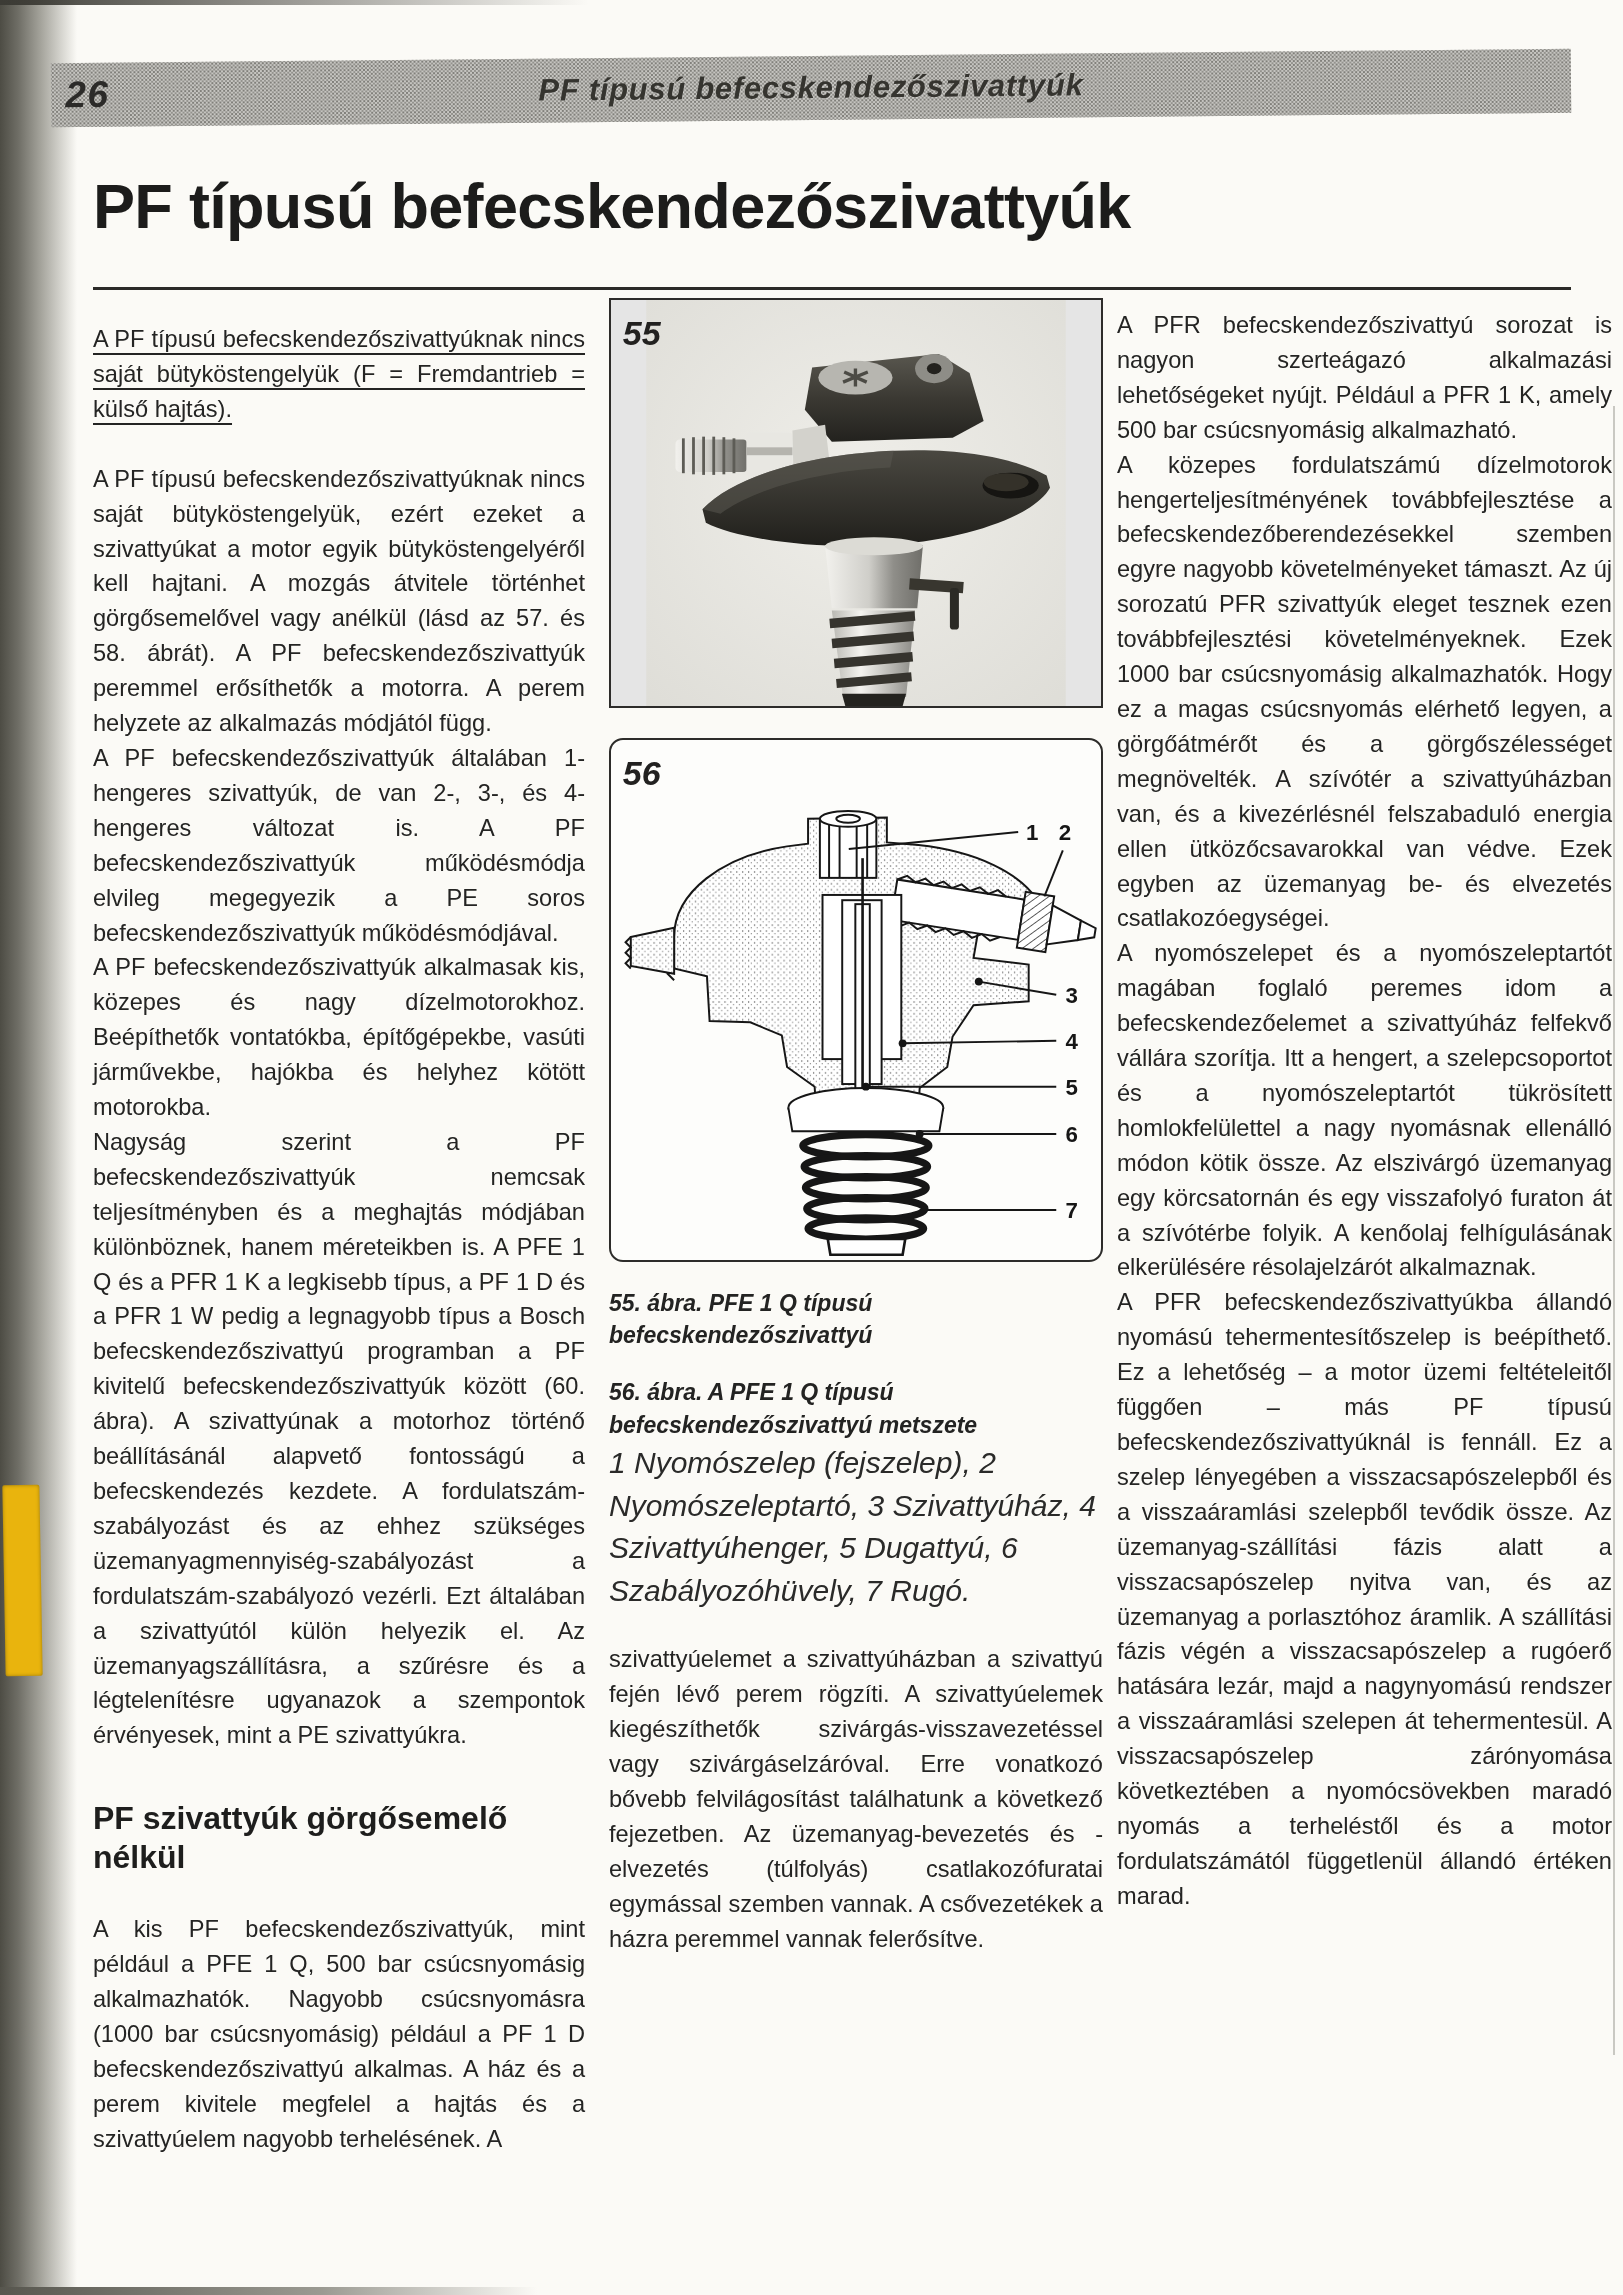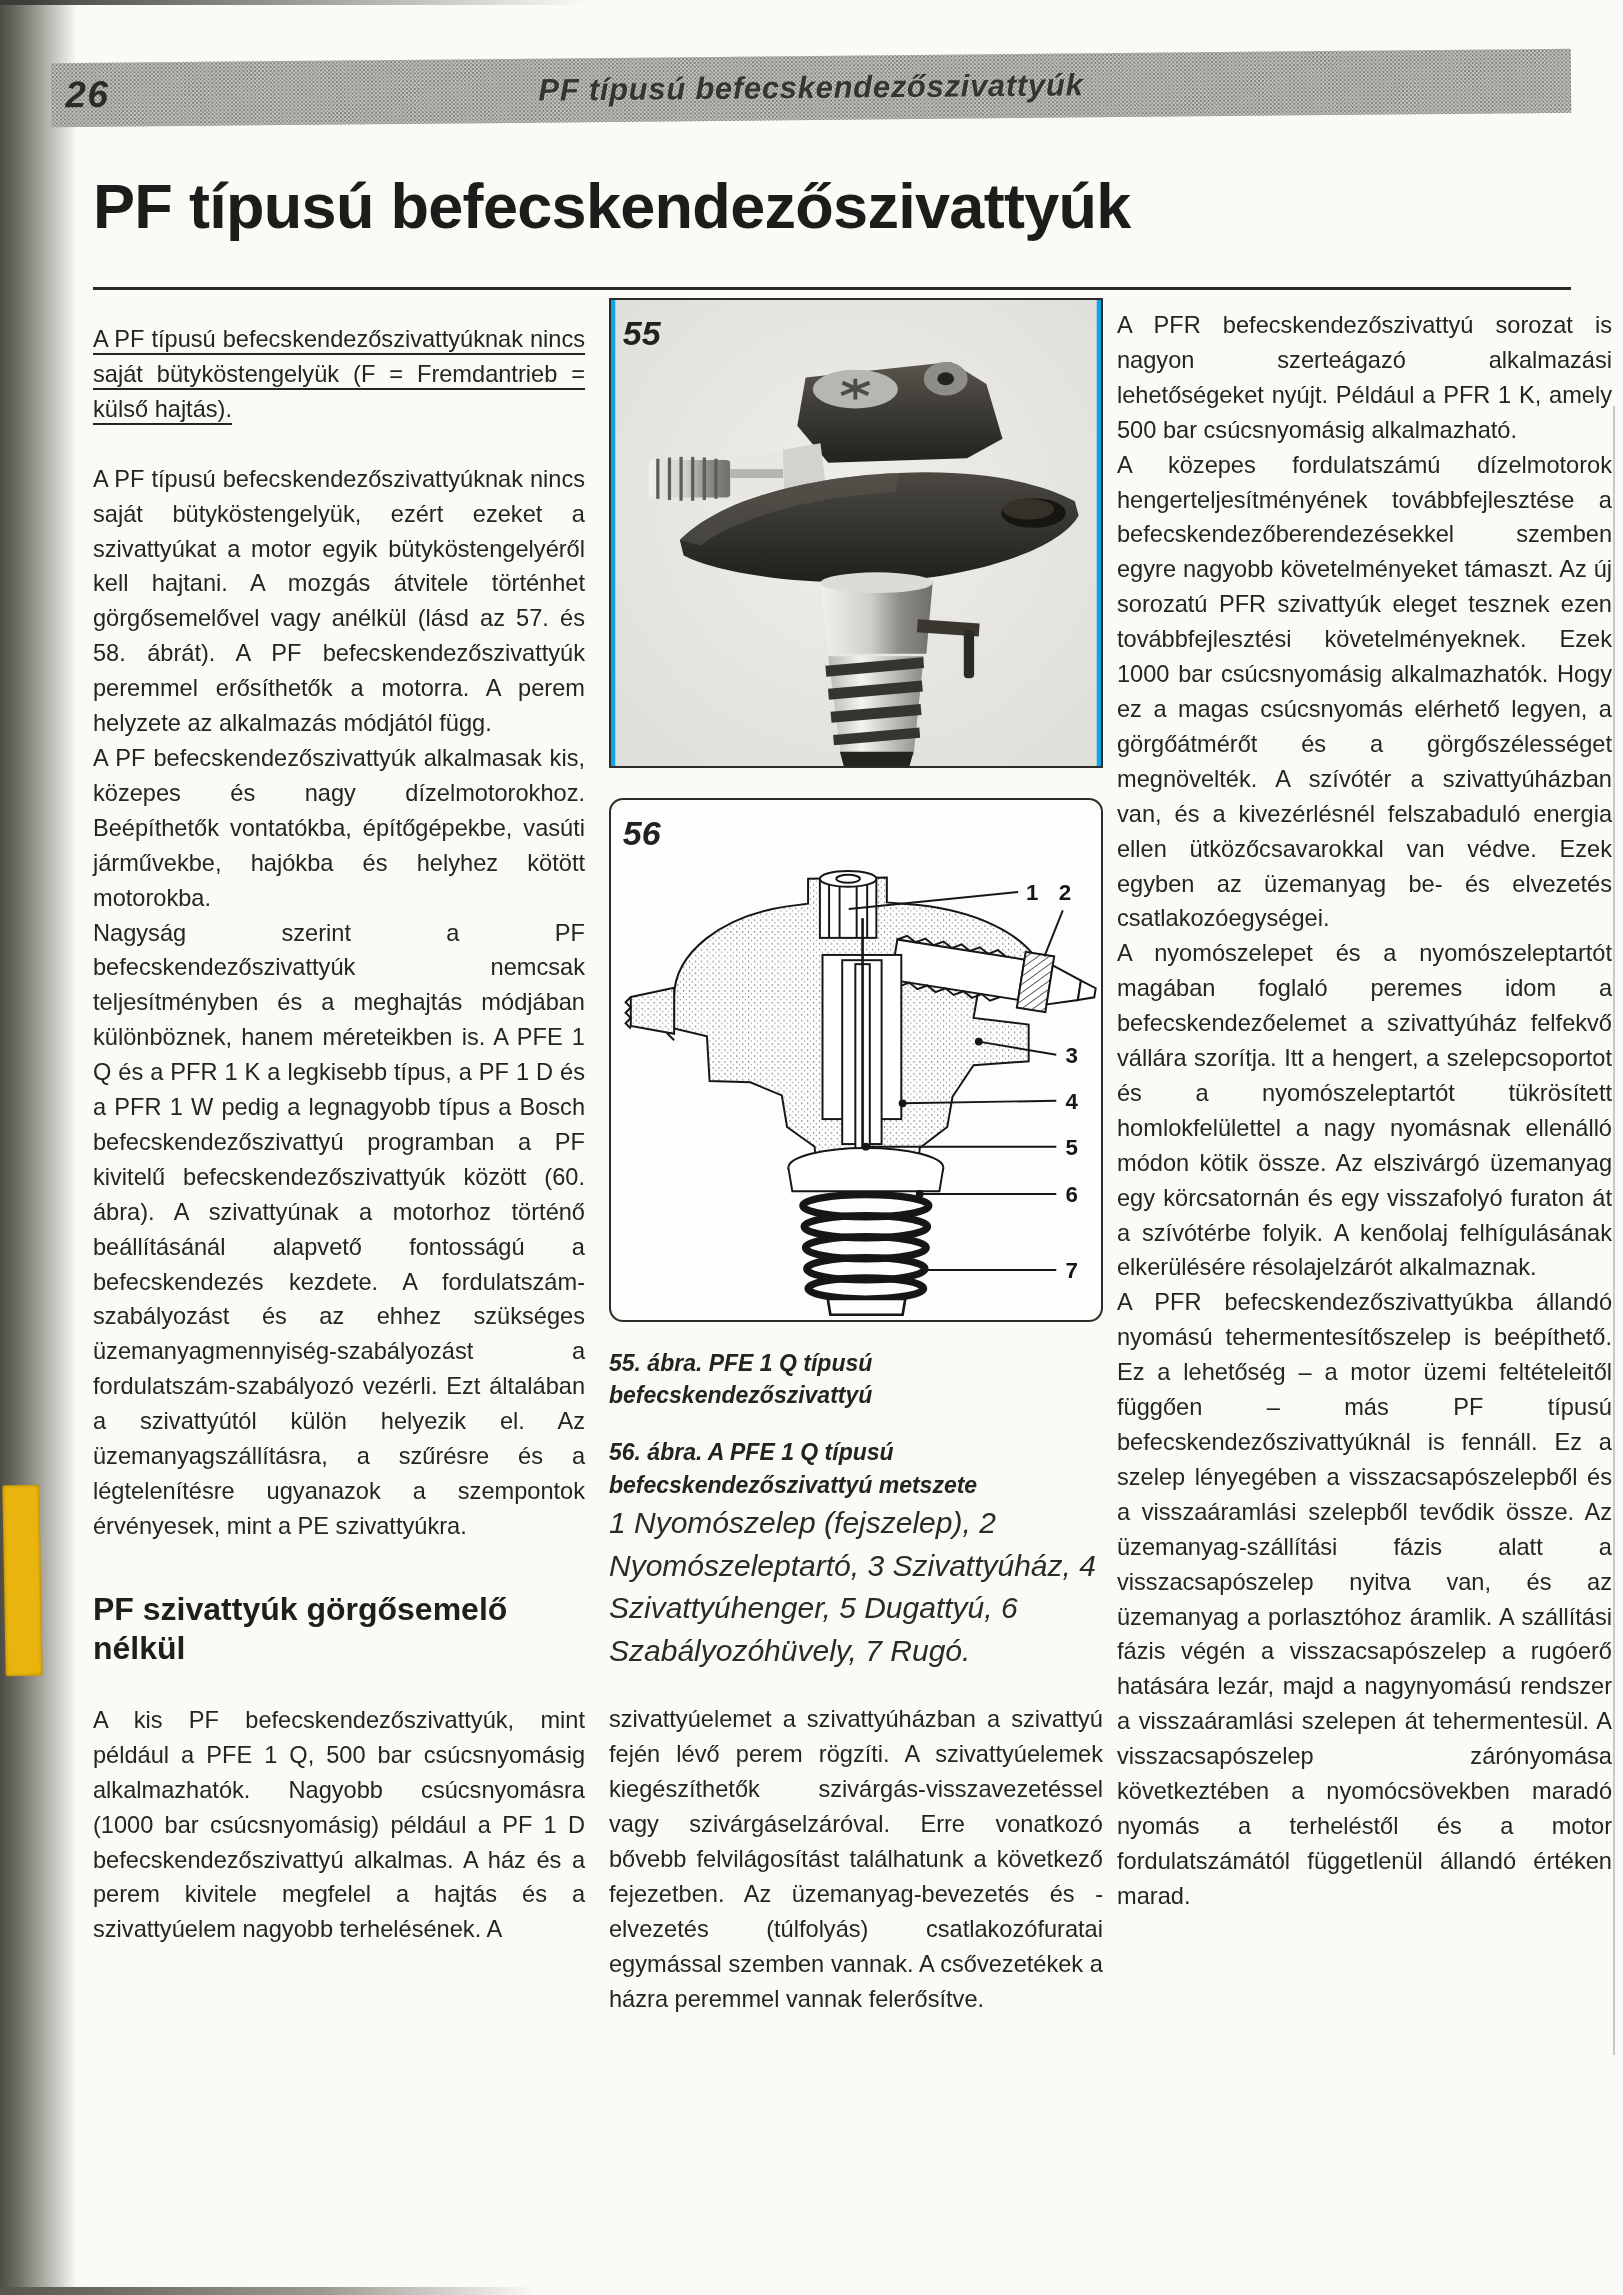--- a/index.html
+++ b/index.html
@@ -65,21 +65,21 @@
   .section-heading{
     font-size:32px;font-weight:bold;line-height:1.22;text-align:left;
     margin:46px 0 35px 0 !important;color:#1e1e1d;
   }
   .col-right .section-heading{margin:0 0 33px 0 !important;}
 
   .figure-box{
     position:relative;border:2.6px solid #2d2c2a;box-sizing:border-box;
     width:494px;
   }
-  .fig55{height:470px;background:#0ea5e9;}
+  .fig55{height:410px;background:#e5e5e5;}
   .fig56{height:524px;background:#fdfdfb;margin-top:30px;border-radius:14px;}
   .fig-num{
     position:absolute;left:11.8px;top:7.9px;z-index:3;
     font-size:34px;font-weight:bold;color:#222120;font-style:italic;
   }
   .figure-box svg{position:absolute;left:0;top:0;width:100%;height:100%;}
   .caption{
     text-align:left;font-size:23px;line-height:1.4;
     font-weight:bold;font-style:italic;color:#232322;
     margin-top:25px !important;
@@ -106,20 +106,21 @@
     <span class="header-page-num">26</span>
     <span class="header-running-title">PF típusú befecskendezőszivattyúk</span>
   </div>
 
   <h1 class="page-title">PF típusú befecskendezőszivattyúk</h1>
   <div class="title-rule"></div>
 
   <div class="col col-left">
     <p class="lead">A PF típusú befecskendezőszivattyúknak nincs saját bütyköstengelyük (F = Fremdantrieb = külső hajtás).</p>
     <p>A PF típusú befecskendezőszivattyúknak nincs saját bütyköstengelyük, ezért ezeket a szivattyúkat a motor egyik bütyköstengelyéről kell hajtani. A mozgás átvitele történhet görgősemelővel vagy anélkül (lásd az 57. és 58. ábrát). A PF befecskendezőszivattyúk peremmel erősíthetők a motorra. A perem helyzete az alkalmazás módjától függ.</p>
+    <p>A PF befecskendezőszivattyúk általában 1-hengeres szivattyúk, de van 2-, 3-, és 4-hengeres változat is. A PF befecskendezőszivattyúk működésmódja elvileg megegyezik a PE soros befecskendezőszivattyúk működésmódjával.</p>
     <p>A PF befecskendezőszivattyúk alkalmasak kis, közepes és nagy dízelmotorokhoz. Beépíthetők vontatókba, építőgépekbe, vasúti járművekbe, hajókba és helyhez kötött motorokba.</p>
     <p>Nagyság szerint a PF befecskendezőszivattyúk nemcsak teljesítményben és a meghajtás módjában különböznek, hanem méreteikben is. A PFE 1 Q és a PFR 1 K a legkisebb típus, a PF 1 D és a PFR 1 W pedig a legnagyobb típus a Bosch befecskendezőszivattyú programban a PF kivitelű befecskendezőszivattyúk között (60. ábra). A szivattyúnak a motorhoz történő beállításánál alapvető fontosságú a befecskendezés kezdete. A fordulatszám-szabályozást és az ehhez szükséges üzemanyagmennyiség-szabályozást a fordulatszám-szabályozó vezérli. Ezt általában a szivattyútól külön helyezik el. Az üzemanyagszállításra, a szűrésre és a légtelenítésre ugyanazok a szempontok érvényesek, mint a PE szivattyúkra.</p>
     <h2 class="section-heading">PF szivattyúk görgősemelő nélkül</h2>
     <p>A kis PF befecskendezőszivattyúk, mint például a PFE 1 Q, 500 bar csúcsnyomásig alkalmazhatók. Nagyobb csúcsnyomásra (1000 bar csúcsnyomásig) például a PF 1 D befecskendezőszivattyú alkalmas. A ház és a perem kivitele megfelel a hajtás és a szivattyúelem nagyobb terhelésének. A</p>
   </div>
 
   <div class="col col-mid">
 
     <div class="figure-box fig55">
       <span class="fig-num">55</span>

